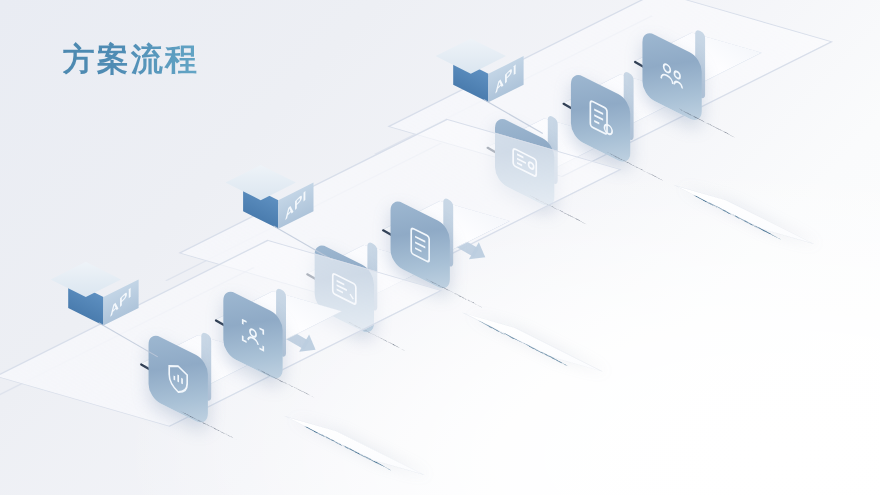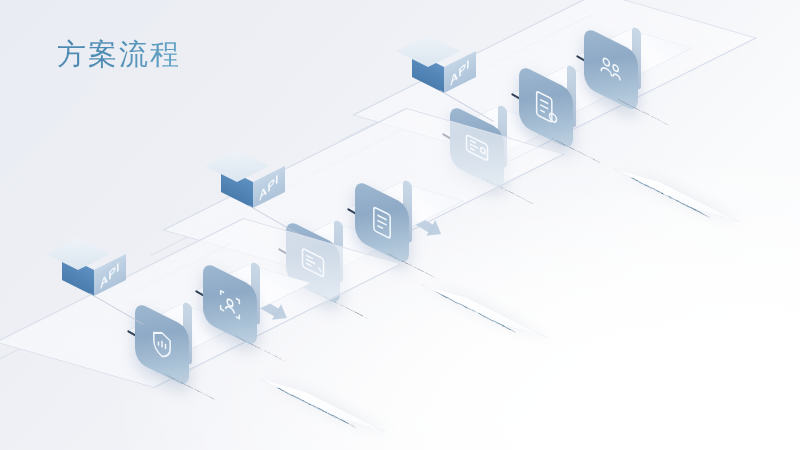--- a/index.html
+++ b/index.html
@@ -11,21 +11,21 @@
   #stage{
     position:relative;width:800px;height:450px;
     background:
       radial-gradient(120% 95% at 88% 92%, #ffffff 0%, rgba(255,255,255,0.85) 26%, rgba(255,255,255,0.0) 62%),
       linear-gradient(133deg,#e9ecf3 0%,#edeff4 28%,#f3f4f8 52%,#fafbfc 74%,#fdfdfe 100%);
   }
 
   
   .title{
     position:absolute;left:57px;top:35px;
-    font-size:29px;font-weight:normal;letter-spacing:2px;
+    font-size:29px;font-weight:bold;letter-spacing:2px;
     color:#3e7fa8;
     background:linear-gradient(96deg,#4d89b0 0%,#4f8cb4 40%,#64a6c6 100%);
     -webkit-background-clip:text;background-clip:text;
     -webkit-text-fill-color:transparent;color:transparent;
     white-space:nowrap;
   }
 
   
   .plate{
     position:absolute;

